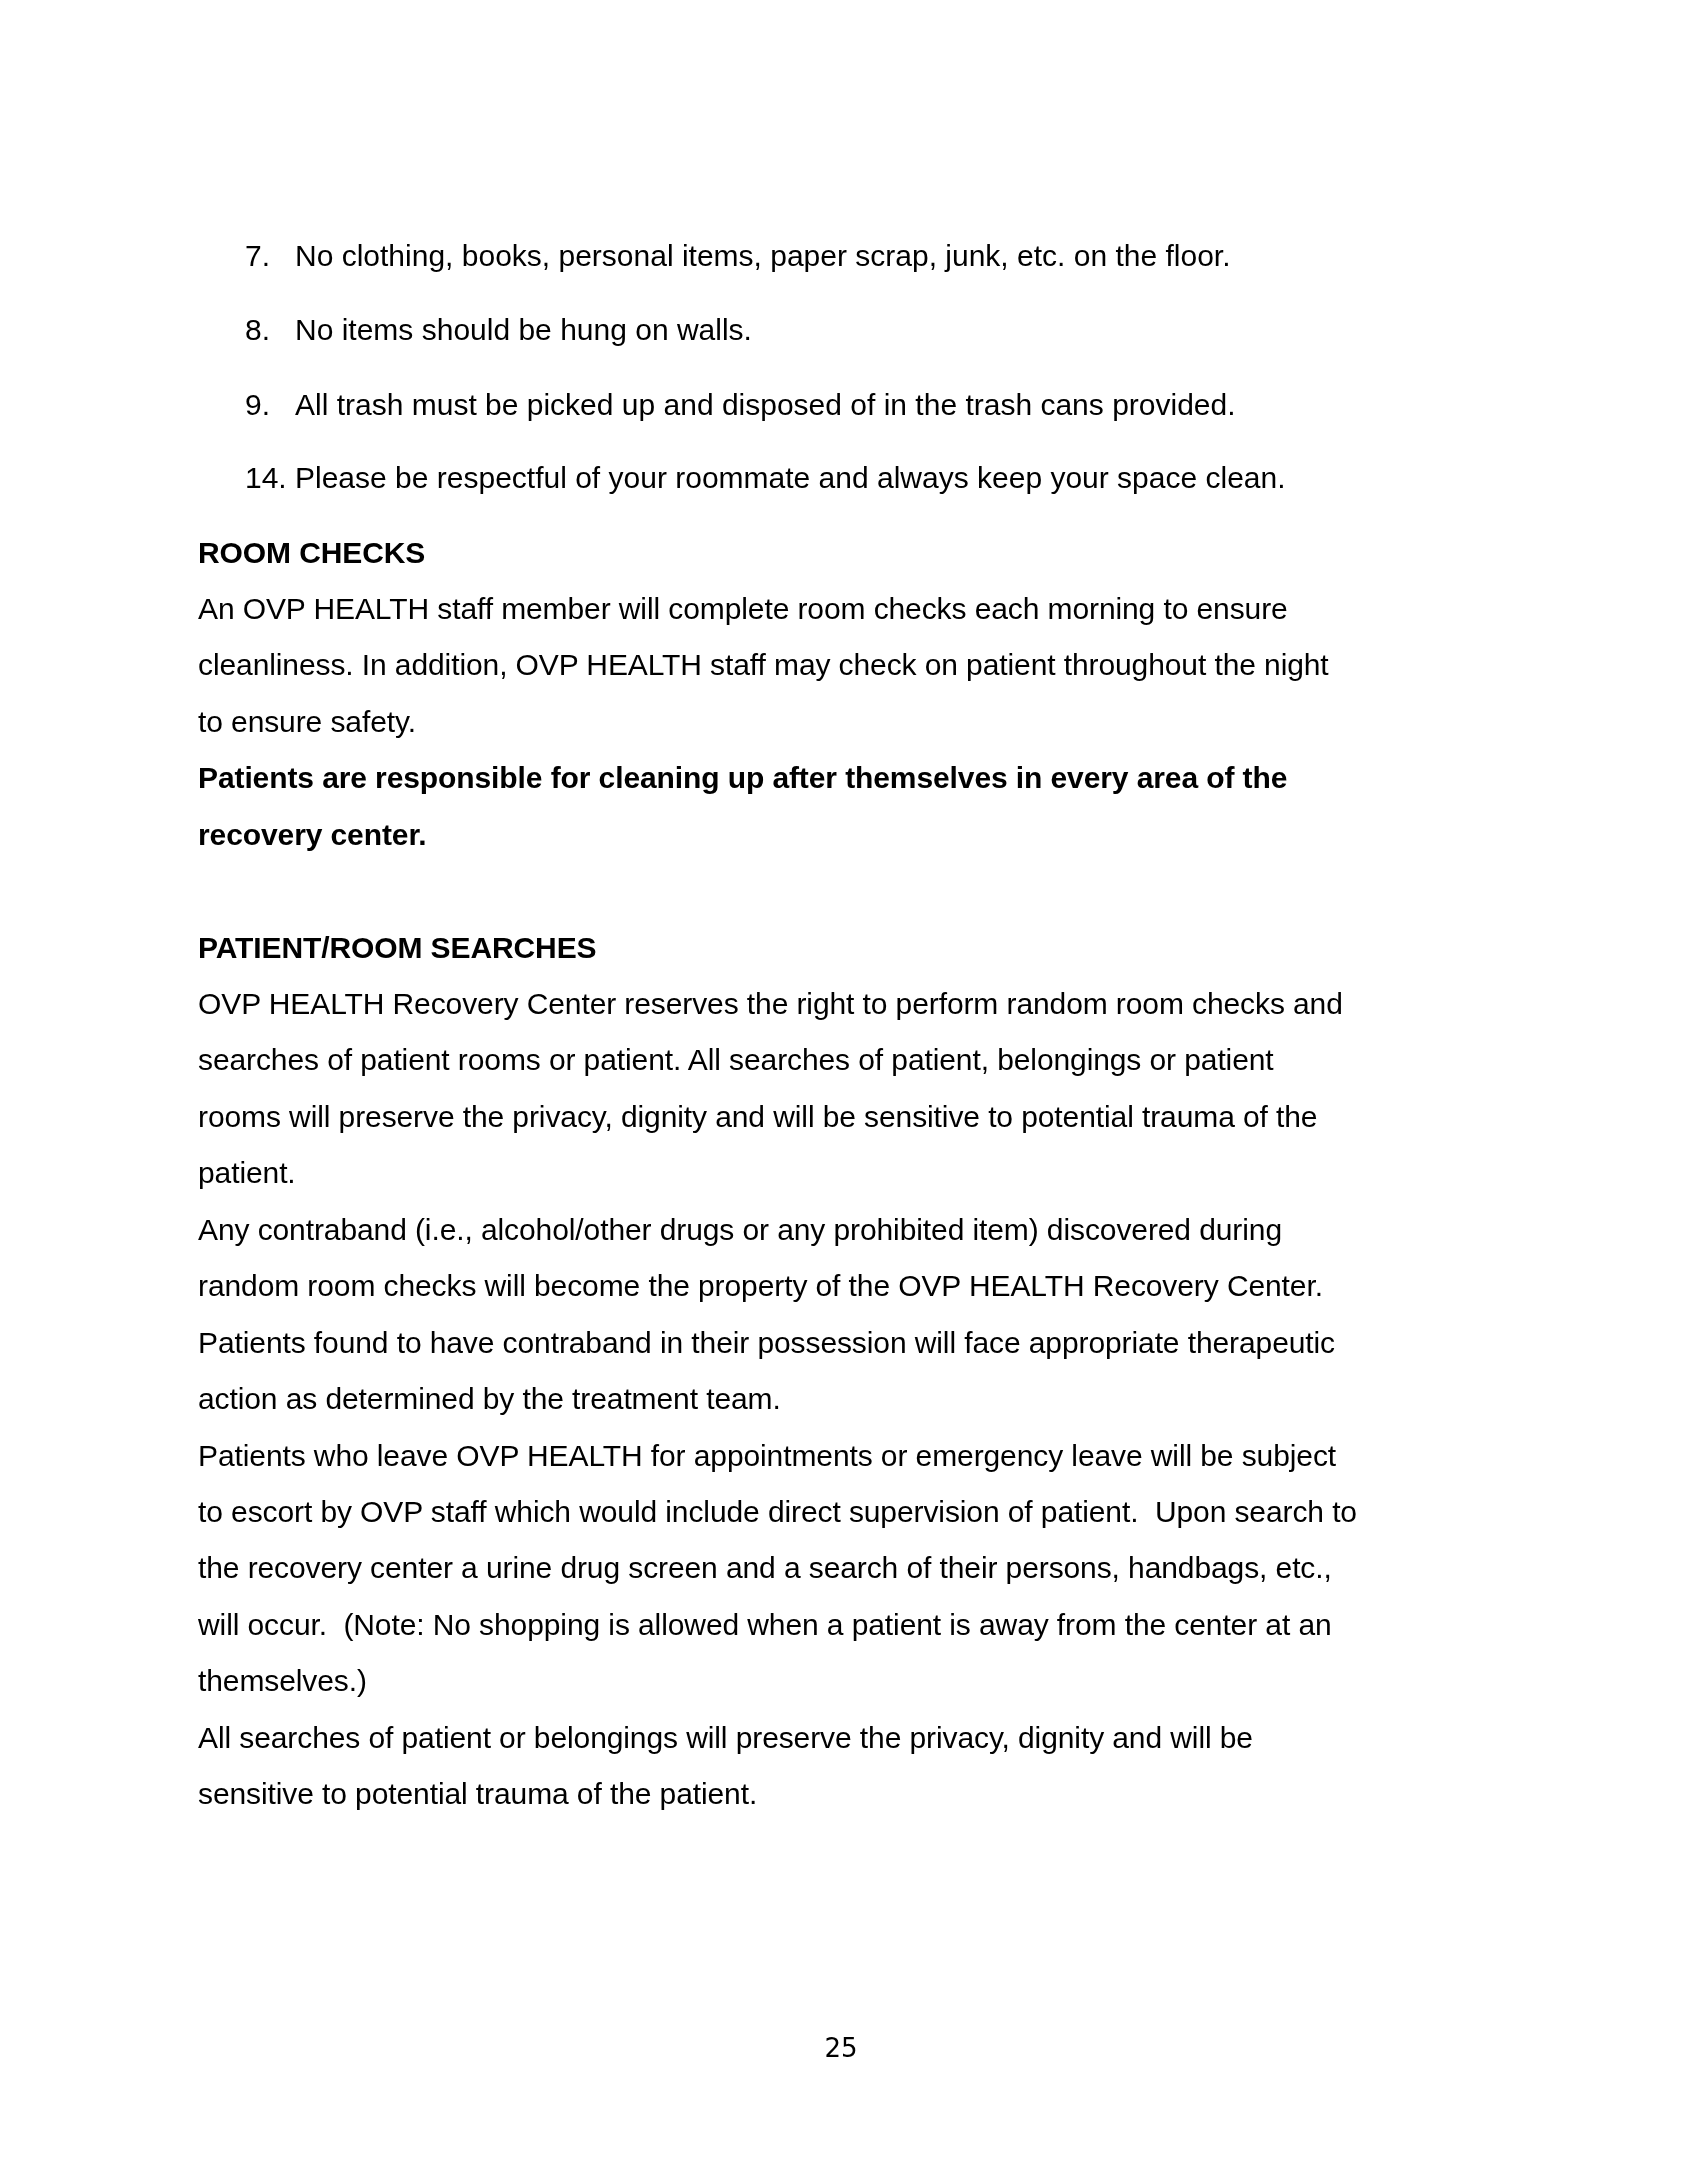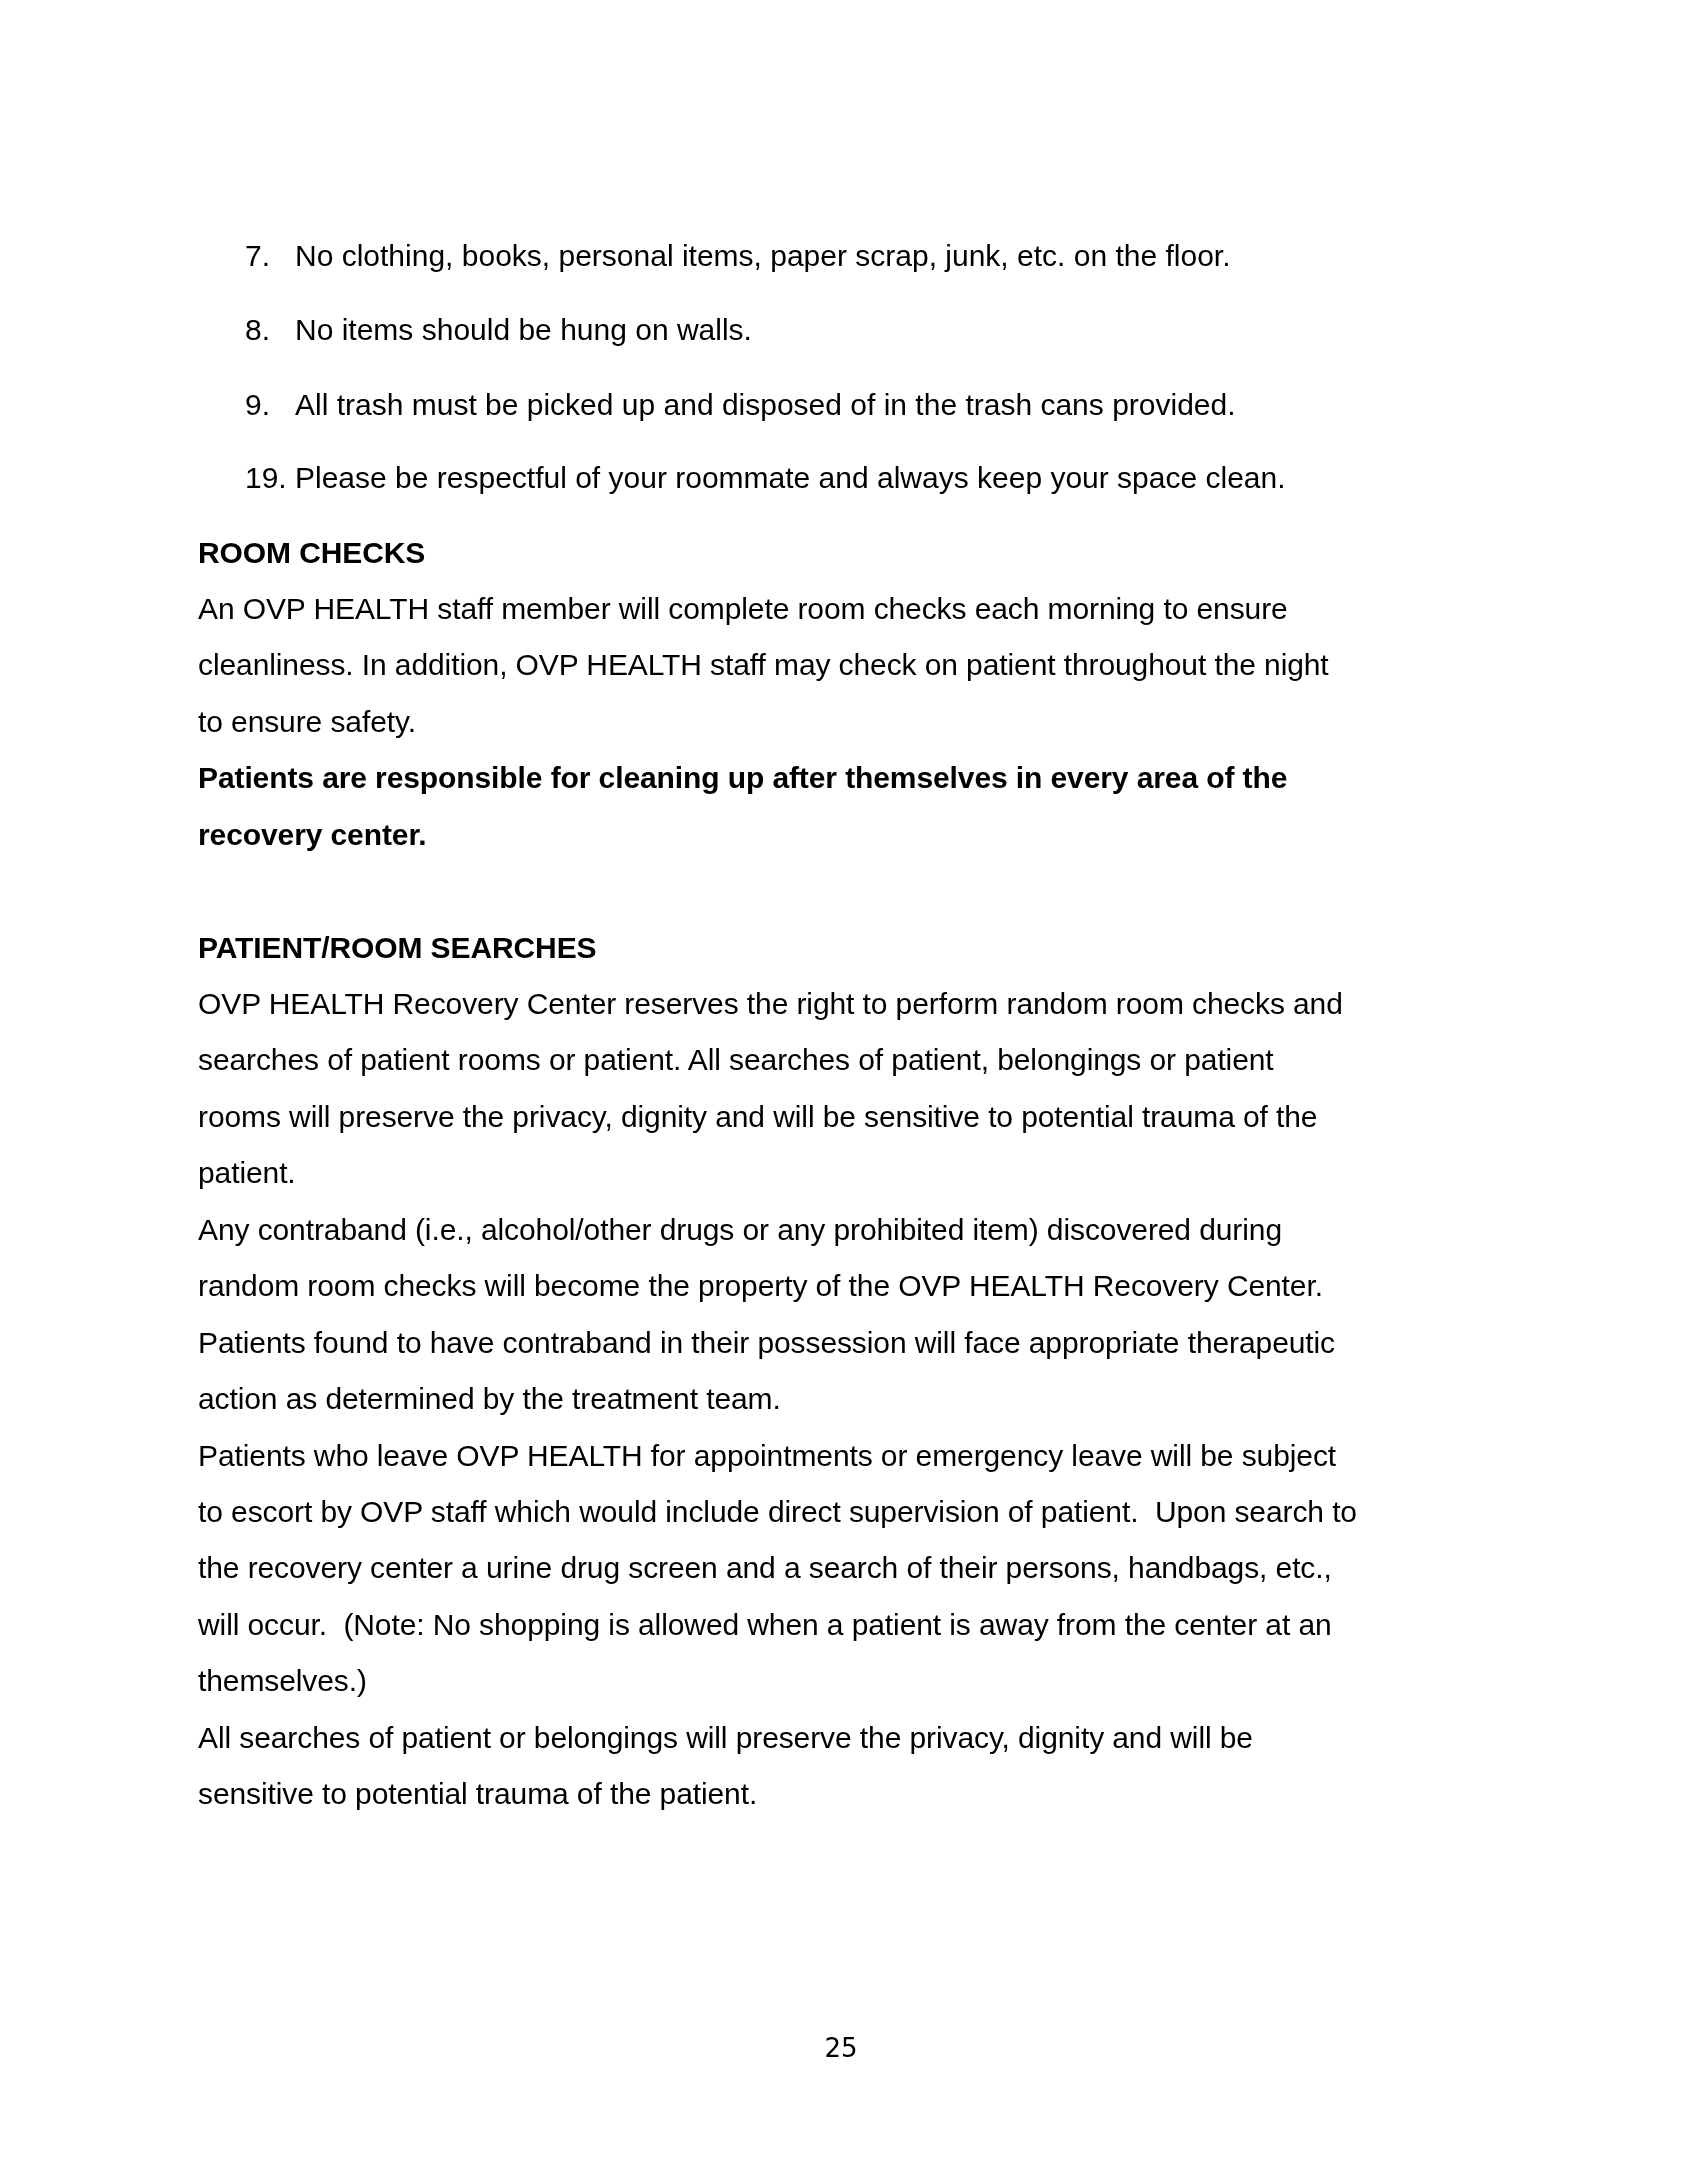--- a/index.html
+++ b/index.html
@@ -23,21 +23,21 @@
     </div>
     <div>
       <span class="li-num" style="left:245px; top:312px;">8.</span>
       <span class="li-text" style="left:295px; top:312px;">No items should be hung on walls.</span>
     </div>
     <div>
       <span class="li-num" style="left:245px; top:387px;">9.</span>
       <span class="li-text" style="left:295px; top:387px;">All trash must be picked up and disposed of in the trash cans provided.</span>
     </div>
     <div>
-      <span class="li-num" style="left:245px; top:460px;">19.</span>
+      <span class="li-num" style="left:245px; top:460px;">14.</span>
       <span class="li-text" style="left:295px; top:460px;text-align:center;">Please be respectful of your roommate and always keep your space clean.</span>
     </div>
   </div>
 
   <div>
     <div class="line bold" style="top:535px;">ROOM CHECKS</div>
     <div class="line" style="top:591px;text-align:right;">An OVP HEALTH staff member will complete room checks each morning to ensure</div>
     <div class="line" style="top:647px;">cleanliness. In addition, OVP HEALTH staff may check on patient throughout the night</div>
     <div class="line" style="top:704px;">to ensure safety.</div>
     <div class="line bold" style="top:760px;">Patients are responsible for cleaning up after themselves in every area of the</div>

